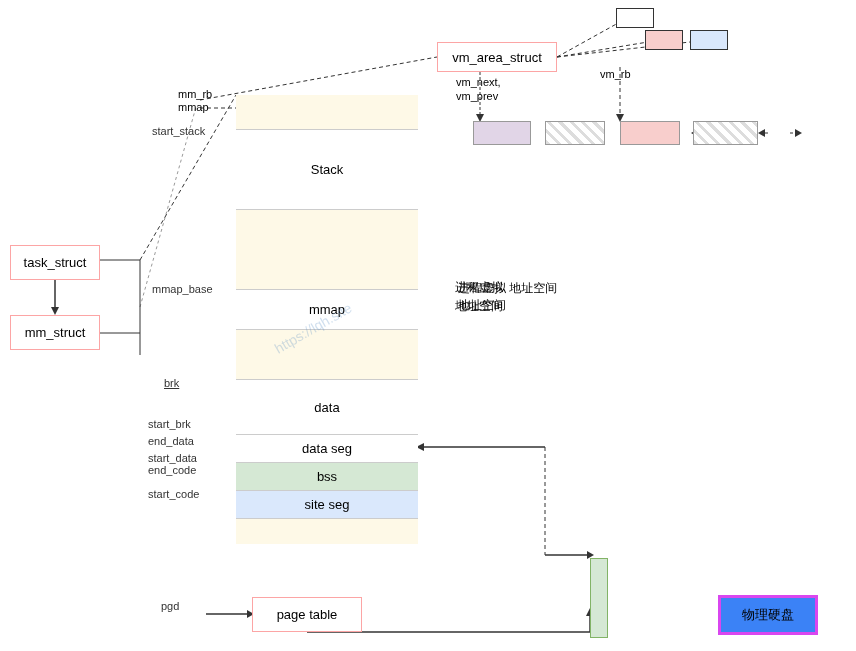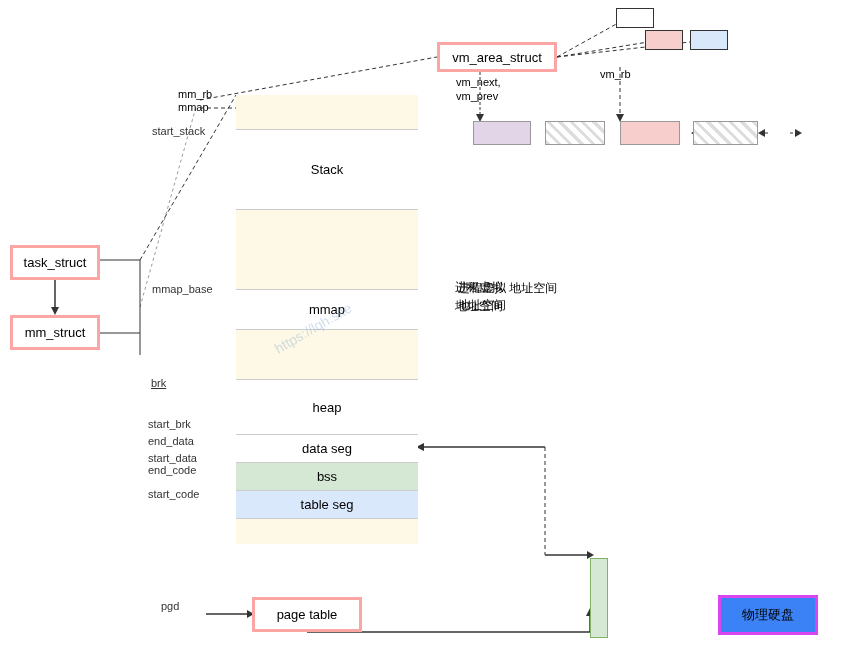--- a/index.html
+++ b/index.html
@@ -13,21 +13,21 @@
       overflow: hidden;
     }
     .diagram {
       position: relative;
       width: 856px;
       height: 651px;
     }
     
     .box {
       position: absolute;
-      border: 3px solid #fca5a5;
+      border: 1px solid #fca5a5;
       background: #fff;
       display: flex;
       align-items: center;
       justify-content: center;
       text-align: center;
     }
     
     #task-struct {
       left: 10px; top: 245px;
       width: 90px; height: 35px;
@@ -205,21 +205,21 @@
   <div class="box" id="vm-area-struct" style="left:437px;top:42px;width:120px;height:30px;">vm_area_struct</div>
 
   <div style="position:absolute;left:178px;top:88px;font-size:11px;">mm_rb</div>
 
   <div style="position:absolute;left:178px;top:101px;font-size:11px;">mmap</div>
 
   <div class="mem-label" style="left:152px;top:125px;">start_stack</div>
 
   <div class="mem-label" style="left:152px;top:283px;">mmap_base</div>
 
-  <div class="mem-label" style="left:151px;top:377px;text-decoration:underline;">brk</div>
+  <div class="mem-label" style="left:164px;top:377px;text-decoration:underline;">brk</div>
 
   <div class="mem-label" style="left:148px;top:418px;">start_brk</div>
 
   <div class="mem-label" style="left:148px;top:435px;">end_data</div>
 
   <div class="mem-label" style="left:148px;top:452px;">start_data</div>
 
   <div class="mem-label" style="left:148px;top:464px;text-align:right;">end_code</div>
 
   <div class="mem-label" style="left:148px;top:488px;">start_code</div>
@@ -236,33 +236,33 @@
 
     <div class="mem-seg seg-yellow" style="height:80px;"></div>
 
     <div class="mem-seg seg-mmap" style="height:40px;">
       <span>mmap</span>
     </div>
 
     <div class="mem-seg seg-yellow" style="height:50px;"></div>
 
     <div class="mem-seg seg-heap" style="height:55px;">
-      <span>heap</span>
+      <span>data</span>
     </div>
 
     <div class="mem-seg seg-data" style="height:28px;">
       <span>data seg</span>
     </div>
 
     <div class="mem-seg seg-bss" style="height:28px;">
       <span>bss</span>
     </div>
 
     <div class="mem-seg seg-code" style="height:28px;">
-      <span>table seg</span>
+      <span>site seg</span>
     </div>
 
     <div class="mem-seg seg-yellow" style="height:25px;border-bottom:none;"></div>
   </div>
 
   <div style="position:absolute;left:458px;top:280px;font-size:12px;line-height:1.4;">
     <span>进程虚拟
 地址空间</span>
     <br>地址空间
   </div>

